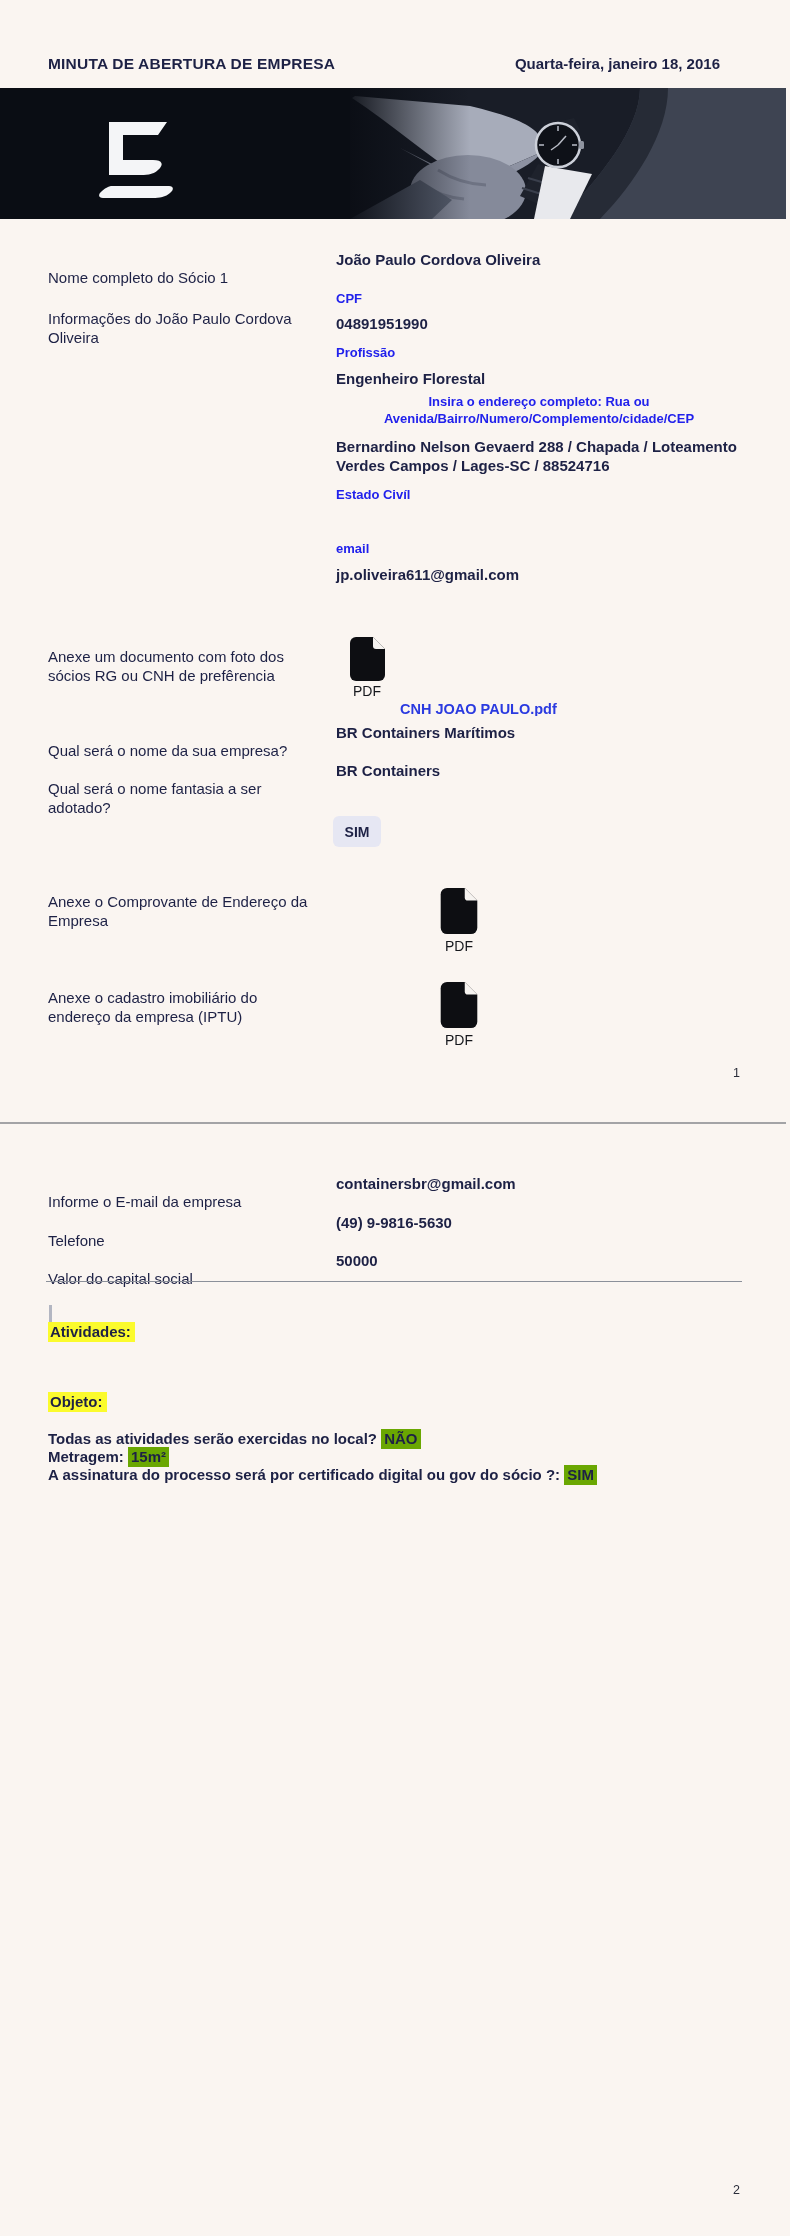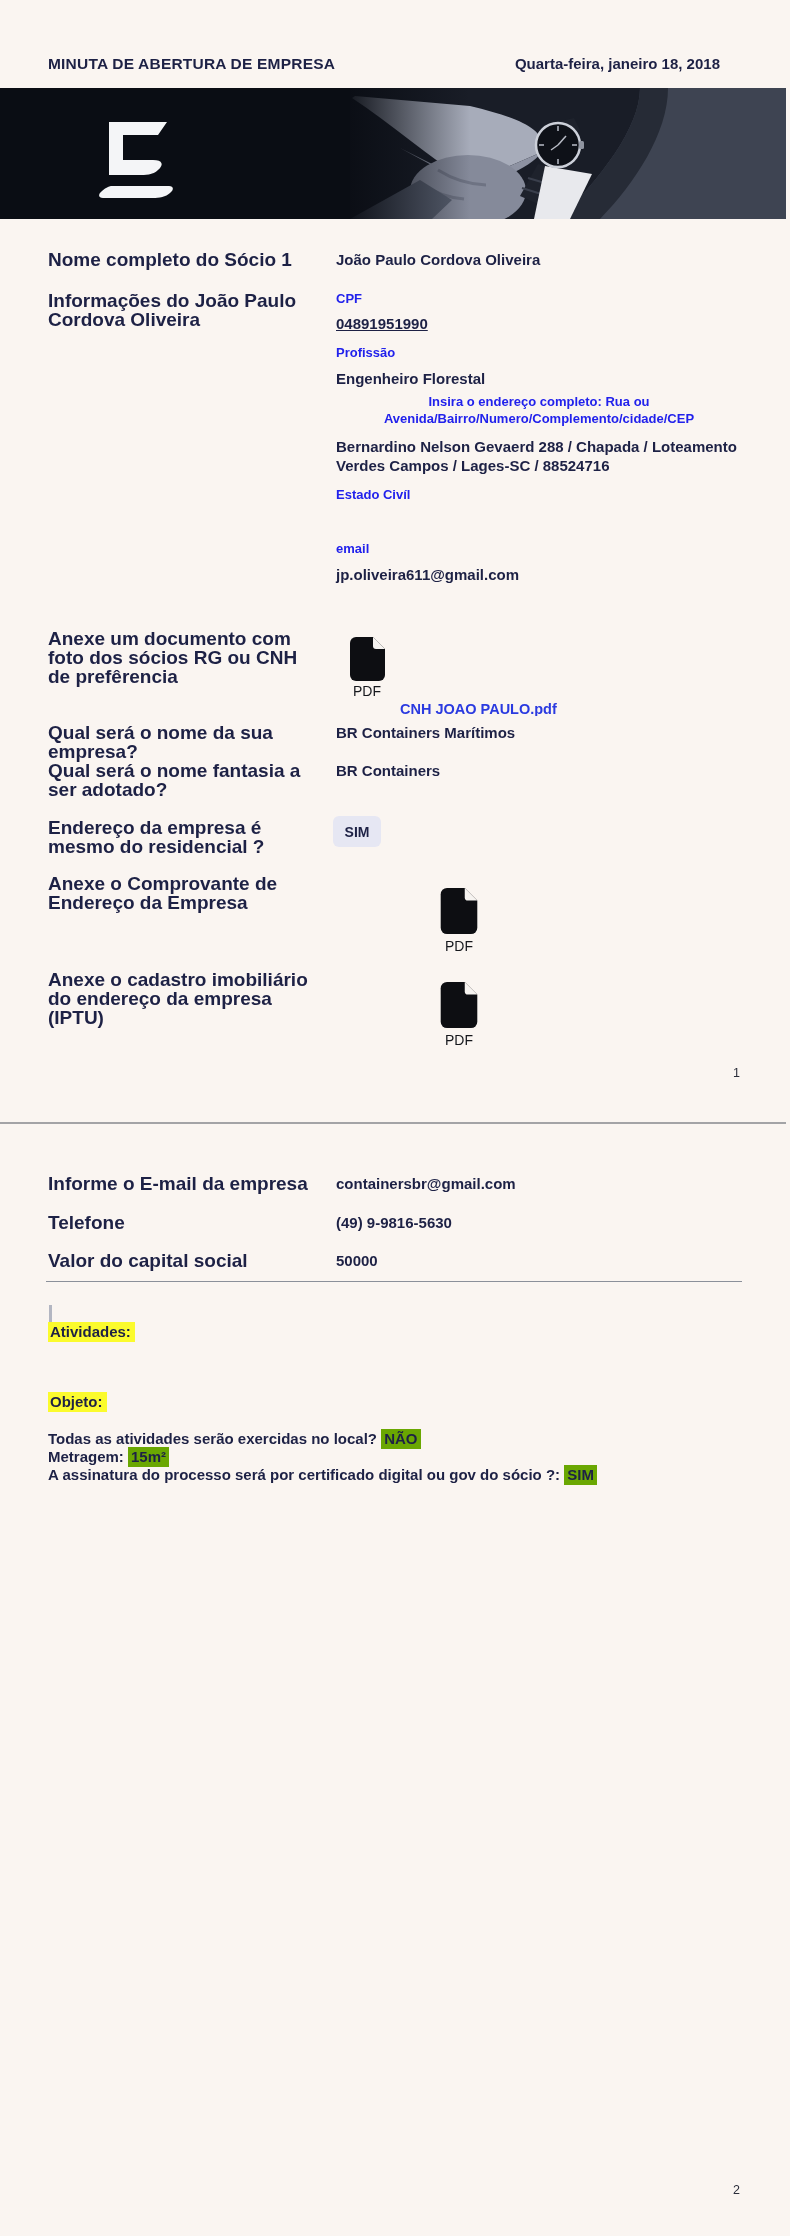--- a/index.html
+++ b/index.html
@@ -2,21 +2,21 @@
 <html><head>
 <meta charset="utf-8">
 <style>
   html,body{margin:0;padding:0;background:#faf5f1;}
   .page{position:relative;width:786px;height:2236px;background:#faf5f1;
         font-family:"Liberation Sans",sans-serif;color:#1d2145;overflow:hidden;}
   .abs{position:absolute;}
   .hdr-title{font-size:15.5px;font-weight:700;letter-spacing:.2px;}
   .hdr-date{font-size:15px;font-weight:700;}
   .banner{position:absolute;left:0;top:88px;width:790px;height:131px;background:#0a0d14;overflow:hidden;}
-  .lbl{font-weight:700;font-size:19px;line-height:19px;width:272px;}
+  .lbl{font-weight:400;font-size:15px;line-height:19px;width:272px;margin-top:18px;}
   .val{font-weight:700;font-size:15px;line-height:19px;width:410px;}
   .blue{color:#2121ec;font-size:13px;font-weight:700;line-height:16px;}
   .hint{color:#2121ec;font-size:13px;font-weight:700;text-align:center;width:406px;line-height:17px;}
   .pdfcap{font-size:14px;font-weight:400;color:#15171c;width:60px;text-align:center;}
   .link{color:#2a3ae0;font-size:14.5px;font-weight:700;height:15px;overflow:hidden;white-space:nowrap;cursor:pointer;}
   .chip{width:48px;height:31px;background:#e6e7f3;border-radius:6px;display:flex;align-items:center;justify-content:center;
         font-size:14px;font-weight:700;color:#1d2145;}
   .hl-y{display:inline-block;background:#fbfb2d;padding:1px 4px 2px 2px;font-weight:700;font-size:15px;}
   .hl-g{display:inline;background:#6aa702;padding:1px 3px 2px 3px;font-weight:700;}
   .qline{font-weight:700;font-size:15px;line-height:18px;white-space:nowrap;}
@@ -24,21 +24,21 @@
   .sep{position:absolute;left:0;top:1122px;width:790px;height:2px;background:#a3a3a6;}
   .thinline{position:absolute;left:46px;top:1281px;width:696px;height:1px;background:#8b909a;}
   .cursor{position:absolute;left:49px;top:1305px;width:3px;height:18px;background:#b3b6c2;}
 </style>
 </head>
 <body>
 
 <div class="page">
 
   <div class="abs hdr-title" style="left:48px;top:55px;">MINUTA DE ABERTURA DE EMPRESA</div>
-  <div class="abs hdr-date" style="right:66px;top:55px;">Quarta-feira, janeiro 18, 2018</div>
+  <div class="abs hdr-date" style="right:66px;top:55px;">Quarta-feira, janeiro 18, 2016</div>
 
   <div class="banner">
     <svg width="790" height="131" viewBox="0 0 790 131">
       <defs>
         <linearGradient id="blend" x1="0" y1="0" x2="1" y2="0">
           <stop offset="0" stop-color="#0a0d14"></stop>
             <stop offset="1" stop-color="#0a0d14" stop-opacity="0"></stop>
         </linearGradient>
       </defs>
       <rect x="0" y="0" width="790" height="131" fill="#0a0d14"></rect>
@@ -71,21 +71,21 @@
       <path d="M16,68 L74,68 C79,68 79,72 75,75 C71,79 64,80 58,80 L8,80 C3,80 3,76 7,73 C11,69 16,68 16,68 Z" fill="#f4f5f7"></path>
     </svg>
   </div>
 
   <div class="abs lbl" style="left:48px;top:250px;">Nome completo do Sócio 1</div>
   <div class="abs lbl" style="left:48px;top:291px;">Informações do João Paulo Cordova Oliveira</div>
 
   <div class="abs val" style="left:336px;top:250px;">João Paulo Cordova Oliveira</div>
 
   <div class="abs blue" style="left:336px;top:291px;">CPF</div>
-  <div class="abs val" style="left:336px;top:314px;text-decoration:underline;">04891951990</div>
+  <div class="abs val" style="left:336px;top:314px;">04891951990</div>
 
   <div class="abs blue" style="left:336px;top:345px;">Profissão</div>
   <div class="abs val" style="left:336px;top:369px;">Engenheiro Florestal</div>
 
   <div class="abs hint" style="left:336px;top:393px;">Insira o endereço completo:  Rua ou Avenida/Bairro/Numero/Complemento/cidade/CEP</div>
   <div class="abs val" style="left:336px;top:437px;">Bernardino Nelson Gevaerd 288 / Chapada / Loteamento Verdes Campos / Lages-SC / 88524716</div>
 
   <div class="abs blue" style="left:336px;top:487px;">Estado Civíl</div>
 
   <div class="abs blue" style="left:336px;top:541px;">email</div>
@@ -100,21 +100,20 @@
   </div>
   <div class="abs pdfcap" style="left:337px;top:683px;">PDF</div>
   <div class="abs link" style="left:400px;top:701px;width:170px;">CNH JOAO PAULO.pdf</div>
 
   <div class="abs lbl" style="left:48px;top:723px;">Qual será o nome da sua empresa?</div>
   <div class="abs val" style="left:336px;top:723px;">BR Containers Marítimos</div>
 
   <div class="abs val" style="left:336px;top:761px;">BR Containers</div>
   <div class="abs lbl" style="left:48px;top:761px;">Qual será o nome fantasia a ser adotado?</div>
 
-  <div class="abs lbl" style="left:48px;top:818px;">Endereço da empresa é mesmo do residencial ?</div>
   <div class="abs chip" style="left:333px;top:816px;">SIM</div>
 
   <div class="abs lbl" style="left:48px;top:874px;">Anexe o Comprovante de Endereço da Empresa</div>
   <div class="abs" style="left:440px;top:888px;">
     <svg width="38" height="46" viewBox="0 0 35 44">
       <path d="M6,0 H23 L35,12 V38 a6,6 0 0 1 -6,6 H6 a6,6 0 0 1 -6,-6 V6 a6,6 0 0 1 6,-6 Z" fill="#0d0e12"></path>
       <path d="M23,0 L35,12 H26 a3,3 0 0 1 -3,-3 Z" fill="#f6f3f0"></path>
     </svg>
   </div>
   <div class="abs pdfcap" style="left:429px;top:938px;">PDF</div>

